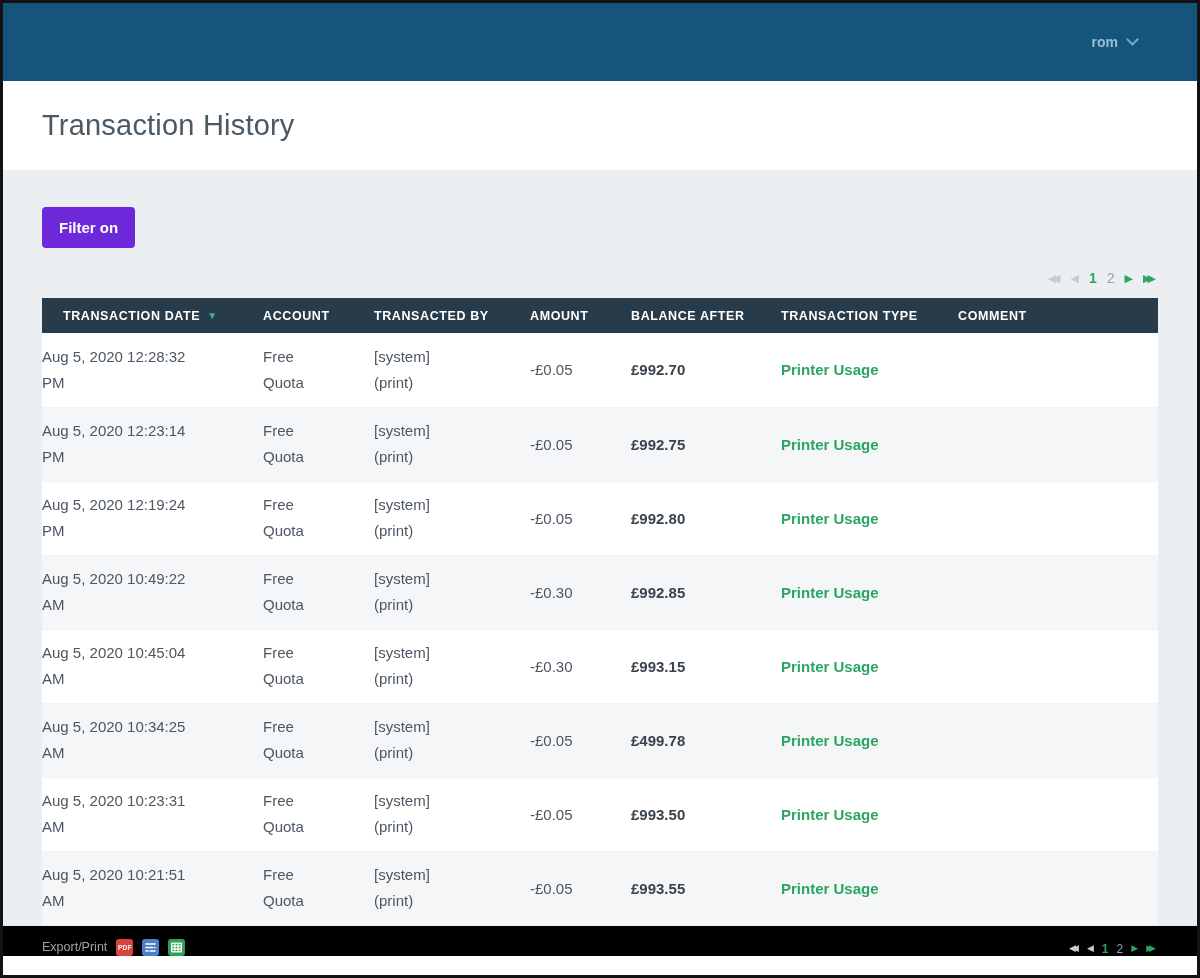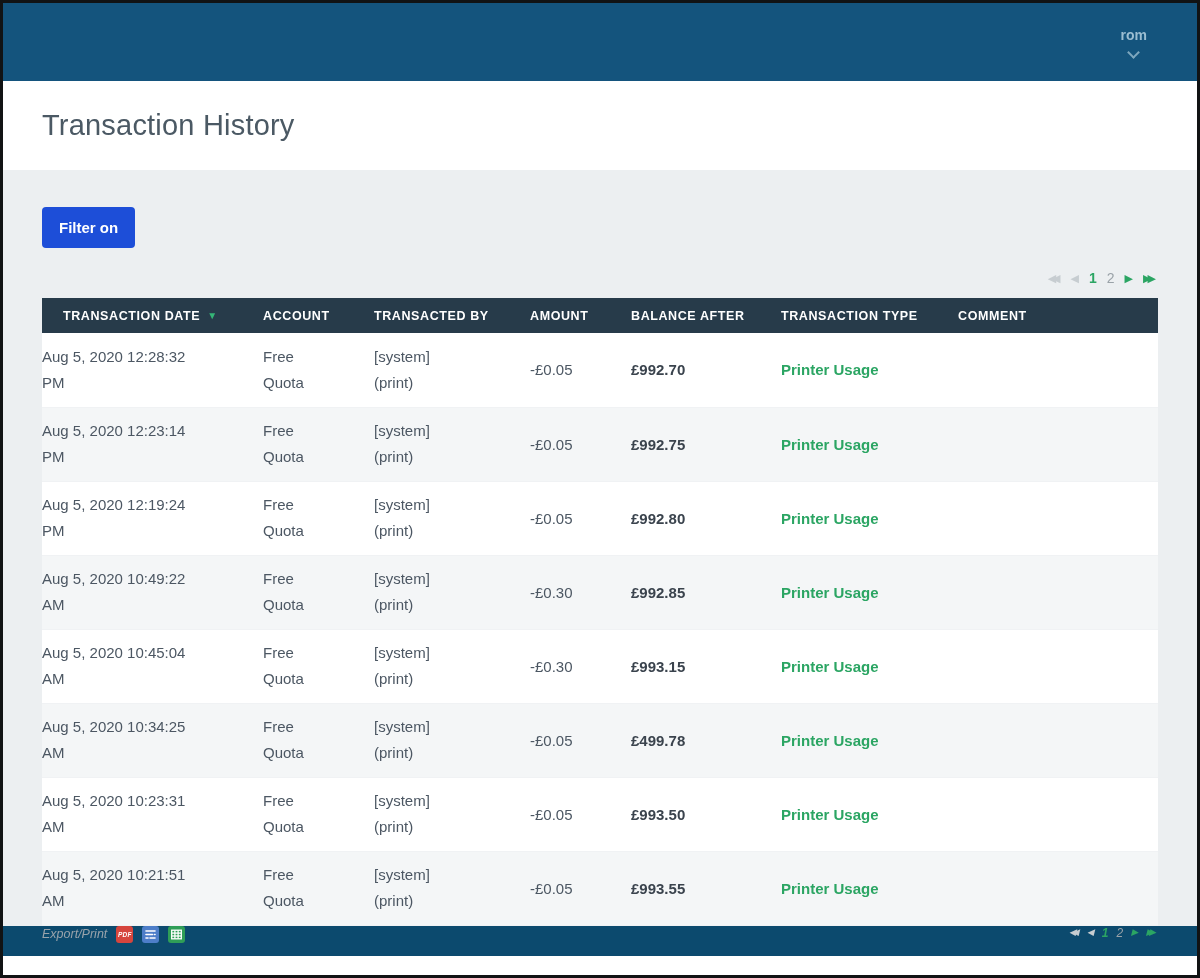--- a/index.html
+++ b/index.html
@@ -15,25 +15,24 @@
     overflow: hidden;
   }
 
   
   .topbar {
     height: 78px;
     background: #14547d;
     position: relative;
   }
   .user-menu {
-    position: absolute; right: 50px; top: 50%;
+    position: absolute; right: 60px; top: 50%;
     transform: translateY(-50%);
     display: flex; align-items: center; gap: 10px;
     cursor: pointer;
-    flex-direction: column;
   }
   .user-name { color: #9cbed2; font-size: 14px; font-weight: bold; }
   .chevron {
     width: 9px; height: 9px;
     border-right: 2px solid #7ea7be;
     border-bottom: 2px solid #7ea7be;
     transform: rotate(45deg);
     margin-top: -5px;
   }
 
@@ -43,21 +42,21 @@
     display: flex; align-items: center;
     padding-left: 39px;
   }
   .page-title { font-size: 29px; font-weight: 500; color: #4b5964; letter-spacing: 0.2px; }
 
   
   .content { background: #eceff1; padding-top: 37px; }
 
   .filter-btn {
     margin-left: 39px;
-    background: #1d4ed8; color: #fff;
+    background: #6d28d9; color: #fff;
     font-family: "Liberation Sans", sans-serif;
     font-size: 15px; font-weight: bold;
     border: none; border-radius: 4px;
     padding: 0 17px; height: 41px;
     cursor: pointer;
   }
 
   
   .pager-row { display: flex; justify-content: flex-end; margin: 22px 41px 12px 0; }
   .pager { display: flex; align-items: center; gap: 10px; }
@@ -103,24 +102,23 @@
   .w-account { display: inline-block; width: 60px; }
   td.c-by { line-height: 1.75; }
   .w-by { display: inline-block; width: 78px; }
   td.c-amount { padding-right: 46px; }
   td.c-balance { font-weight: bold; color: #3a434d; }
   td.c-type { }
   .type-link { color: #2ba563; font-weight: bold; text-decoration: none; cursor: pointer; margin-top: 28px; }
 
   
   .footer-strip {
-    height: 30px; background: #0c4a6e;
-    display: flex; align-items: flex-start; justify-content: space-between;
+    height: 30px; background: #000000;
+    display: flex; align-items: flex-end; justify-content: space-between;
     padding: 0 41px 0 39px;
-    font-style: italic;
   }
   .export { display: flex; align-items: center; gap: 7px; }
   .export-label { color: #99a3ab; font-size: 12.5px; }
   .exp-icon {
     width: 17px; height: 17px; border-radius: 3px;
     display: inline-flex; align-items: center; justify-content: center;
     cursor: pointer; margin-left: 2px;
   }
   .exp-pdf { background: #d6453d; color: #fff; font-size: 6.5px; font-weight: bold; letter-spacing: 0.2px; }
   .exp-csv { background: #4d7ec9; }

